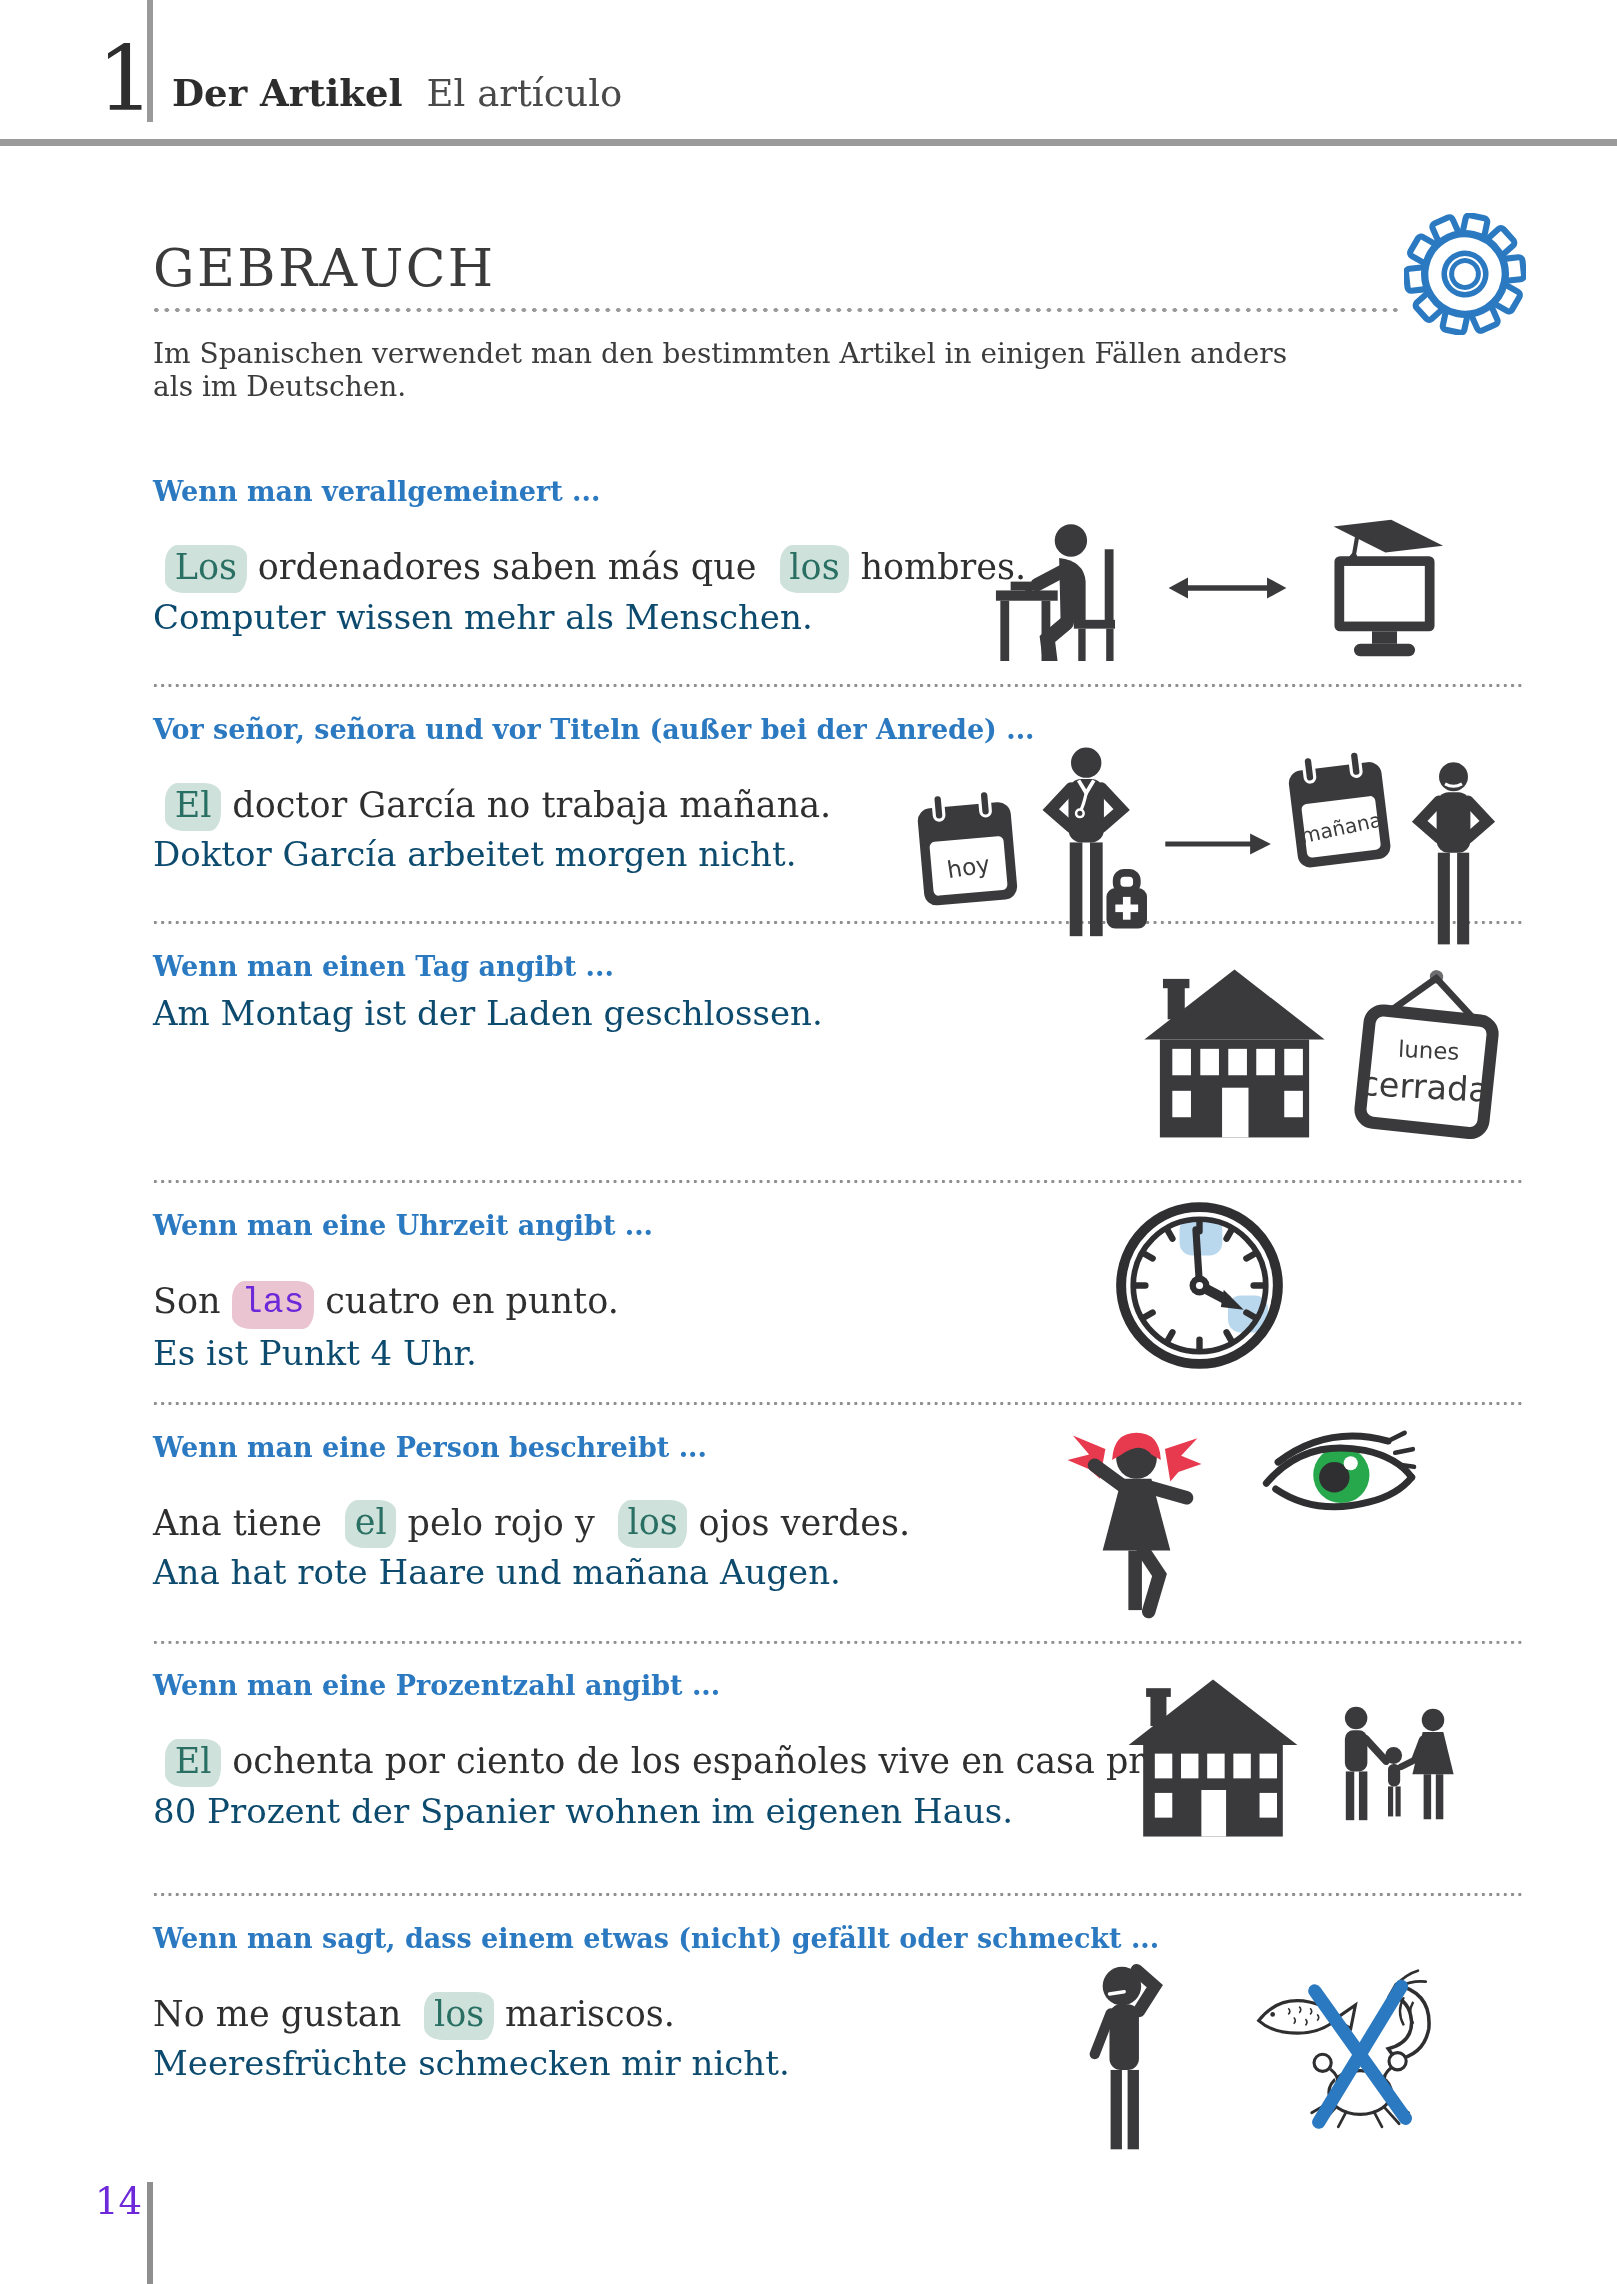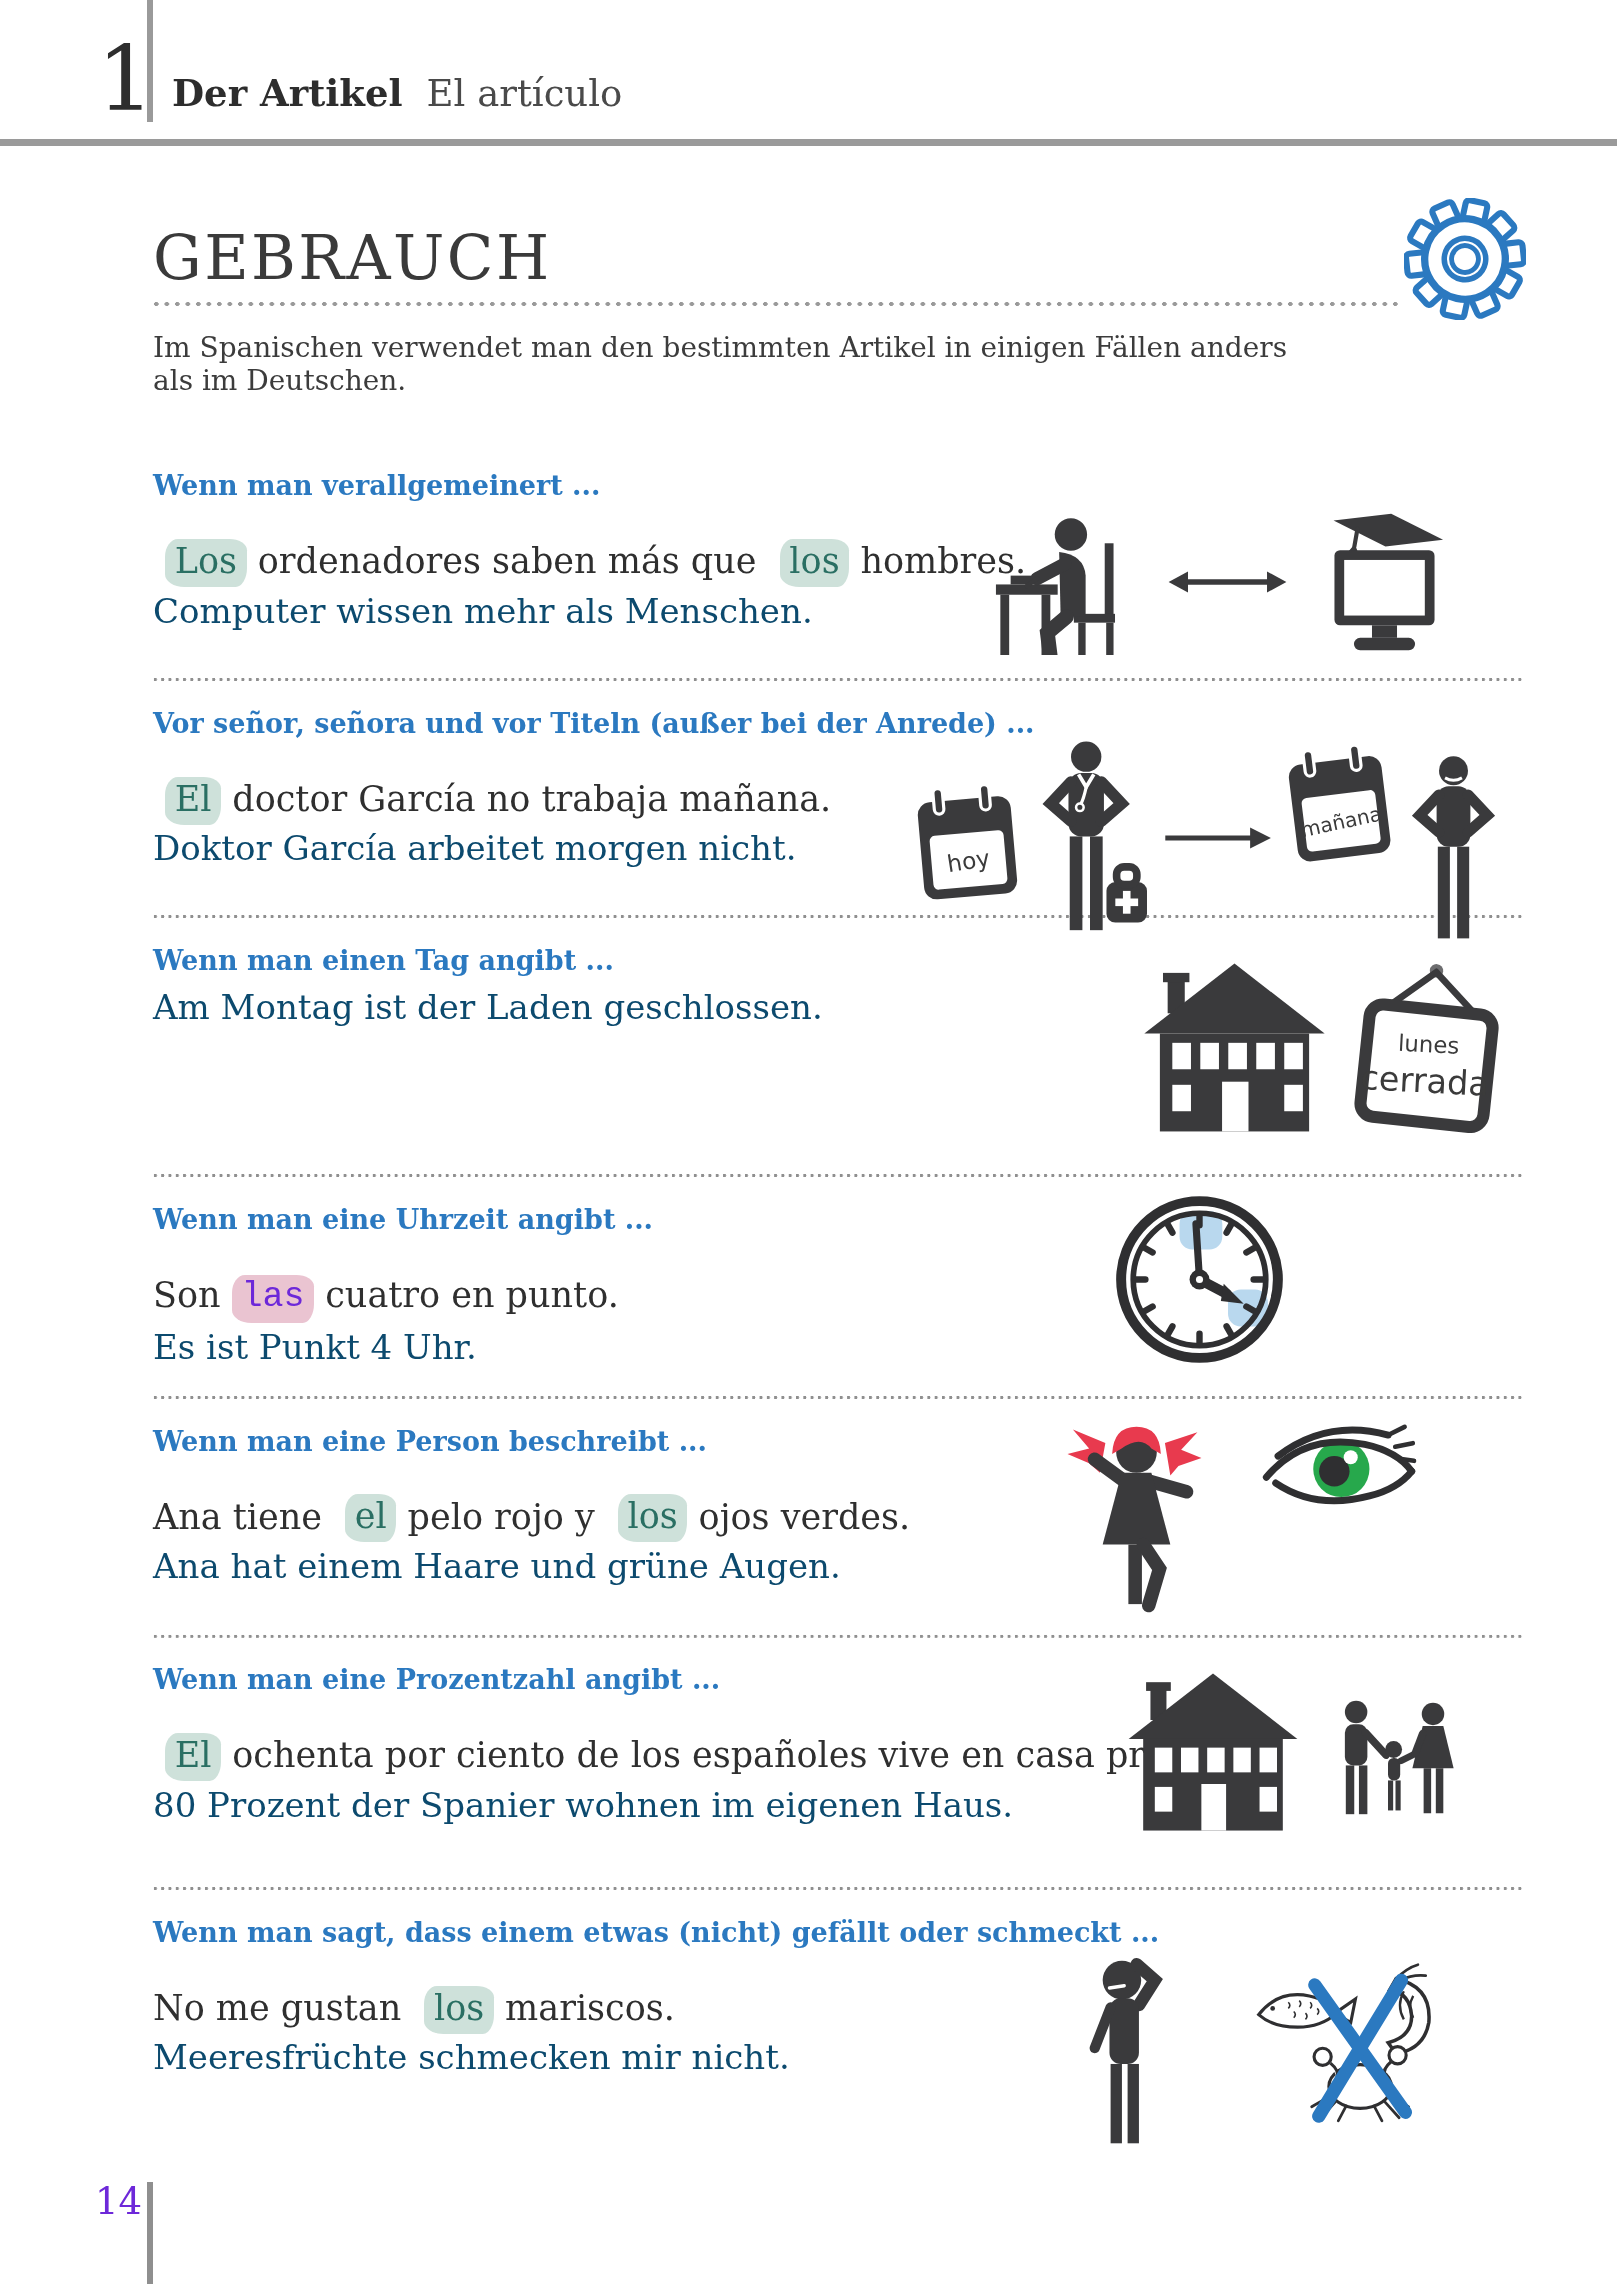--- a/index.html
+++ b/index.html
@@ -7,21 +7,21 @@
         font-family:"DejaVu Serif","Liberation Serif",serif;color:#333;}
   
   .chapnum{position:absolute;left:97px;top:34px;font-size:90px;line-height:1;color:#2e2e2e;}
   .chapbar-top{position:absolute;left:147px;top:0;width:5.6px;height:122px;background:#9a9a9a;}
   .chaptitles{position:absolute;left:172px;top:71px;white-space:nowrap;}
   .t-de{font-size:37px;font-weight:bold;color:#2d2d2d;}
   .t-es{font-size:37px;color:#4a4a4a;margin-left:24px;}
   .toprule{position:absolute;left:0;top:139px;width:1618px;height:7.3px;background:#9a9a9a;}
   
   .main{position:absolute;left:153px;top:226px;width:1370px;}
-  .gebrauch{margin:1px 0 0 0;font-size:61px;font-weight:normal;letter-spacing:2.4px;color:#3a3a3a;line-height:1;}
+  .gebrauch{margin:16px 0 0 0;font-size:52px;font-weight:normal;letter-spacing:2.4px;color:#3a3a3a;line-height:1;}
   .gear{position:absolute;right:-3.2px;top:-29px;}
   .bigdots{margin-top:13px;width:1250px;height:6.4px;
      background-image:radial-gradient(circle at 3.2px 3.2px,#9a9a9a 2.1px,transparent 2.4px);
      background-size:10.5px 6.4px;background-repeat:repeat-x;}
   .intro{margin:24px 0 0 0;font-size:28px;line-height:1.18;color:#3c3c3c;white-space:pre-line;}
   
   .sec{position:relative;padding-top:21px;box-sizing:border-box;}
   .sec h2{margin:0;font-size:27px;line-height:42px;font-weight:bold;color:#2b79c0;}
   .es{margin:31px 0 0 0;font-size:35px;line-height:47px;color:#2f2f2f;}
   .de{margin:3.2px 0 0 0;font-size:34px;line-height:44px;color:#0c4a6e;}
@@ -262,21 +262,21 @@
           <circle cx="60" cy="60" r="7" fill="#2f2f31"></circle>
           <circle cx="60" cy="60" r="2.5" fill="#fff"></circle>
         </svg>
       </div>
     </section>
     <div class="dotsep"></div>
 
     <section class="sec" style="min-height:234px;">
       <h2>Wenn man eine Person beschreibt ...</h2>
       <p class="es"><span>Ana tiene </span><span class="hl teal">el</span><span> pelo rojo y </span><span class="hl teal">los</span><span> ojos verdes.</span></p>
-      <p class="de">Ana hat einem Haare und grüne Augen.</p>
+      <p class="de">Ana hat rote Haare und mañana Augen.</p>
       <div class="icons ic-s5">
         <svg width="151" height="203" viewBox="0 0 110 150">
           <path d="M32,20 L8,10 L20,24 L4,28 L20,35 L28,42 Z" fill="#e83a4e"></path>
           <path d="M76,20 L100,12 L88,25 L103,31 L86,37 L80,44 Z" fill="#e83a4e"></path>
           <circle class="dk" cx="55" cy="27" r="15"></circle>
           <path d="M37,28 Q38,8 55,8 Q72,8 73,28 L66,24 Q58,14 44,24 Z" fill="#e83a4e"></path>
           <path class="st" d="M46,48 L24,32" stroke-width="10"></path>
           <path class="st" d="M64,48 L92,56" stroke-width="10"></path>
           <polygon class="dk" points="44,42 66,42 80,95 30,95"></polygon>
           <rect class="dk" x="49" y="95" width="10" height="44"></rect>

